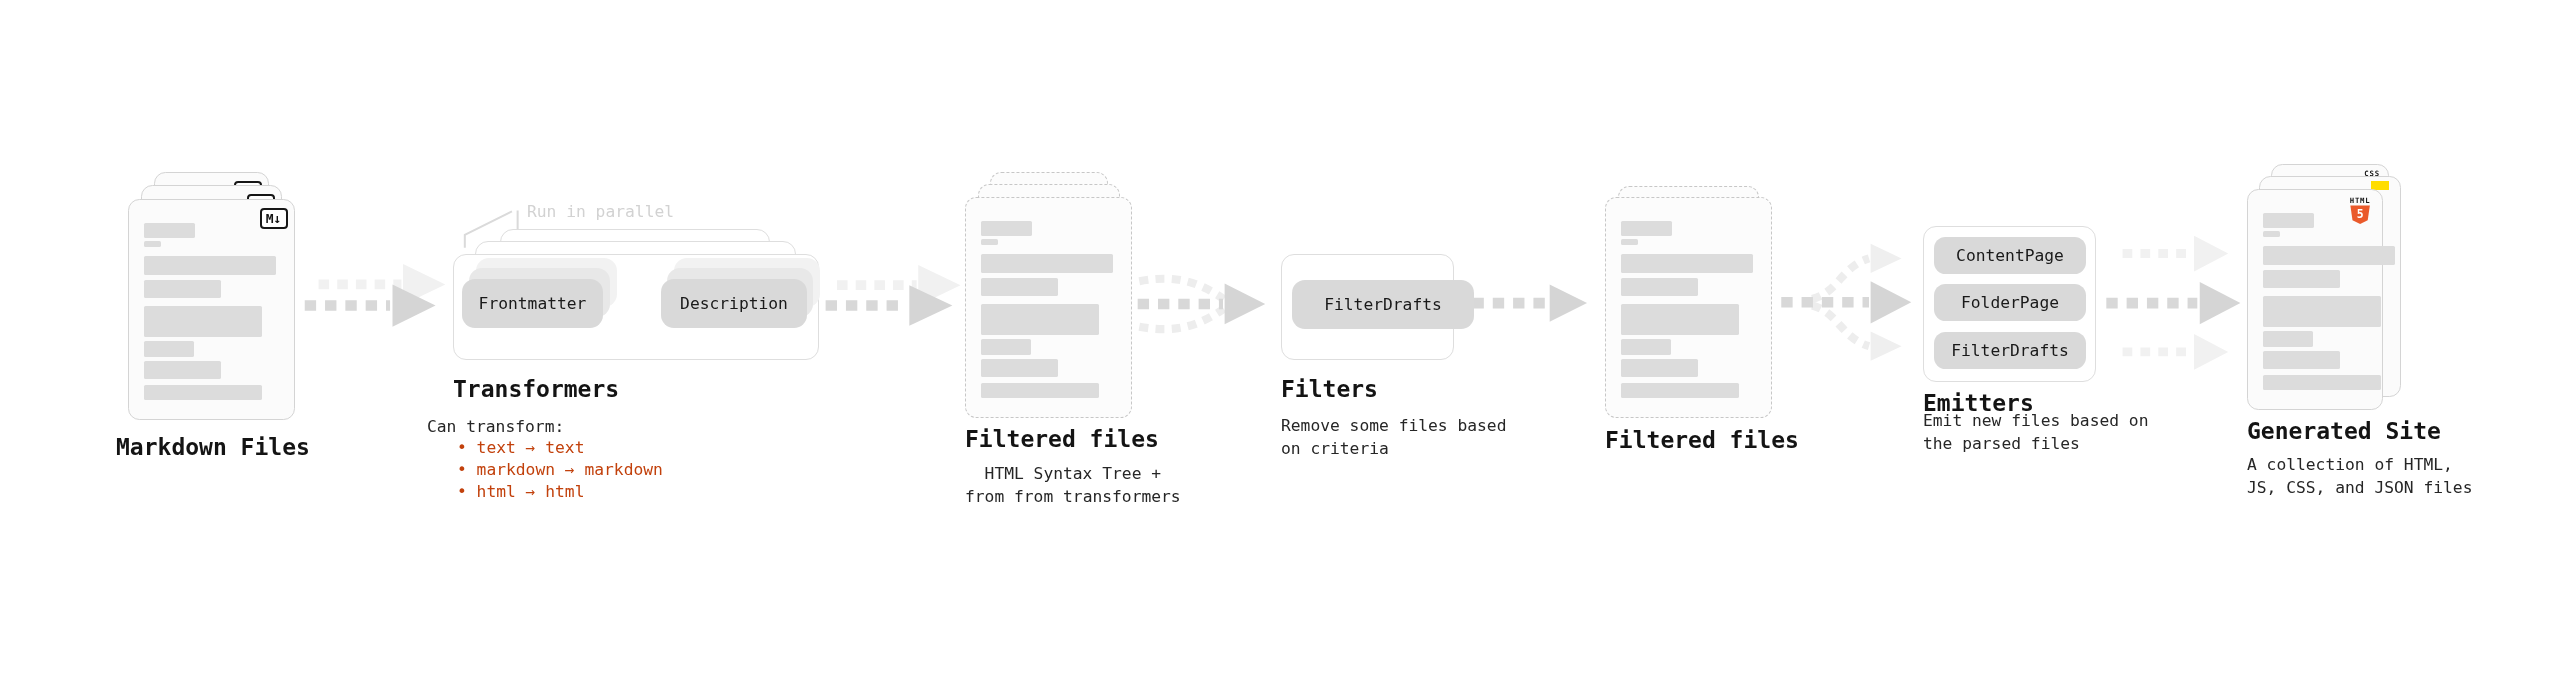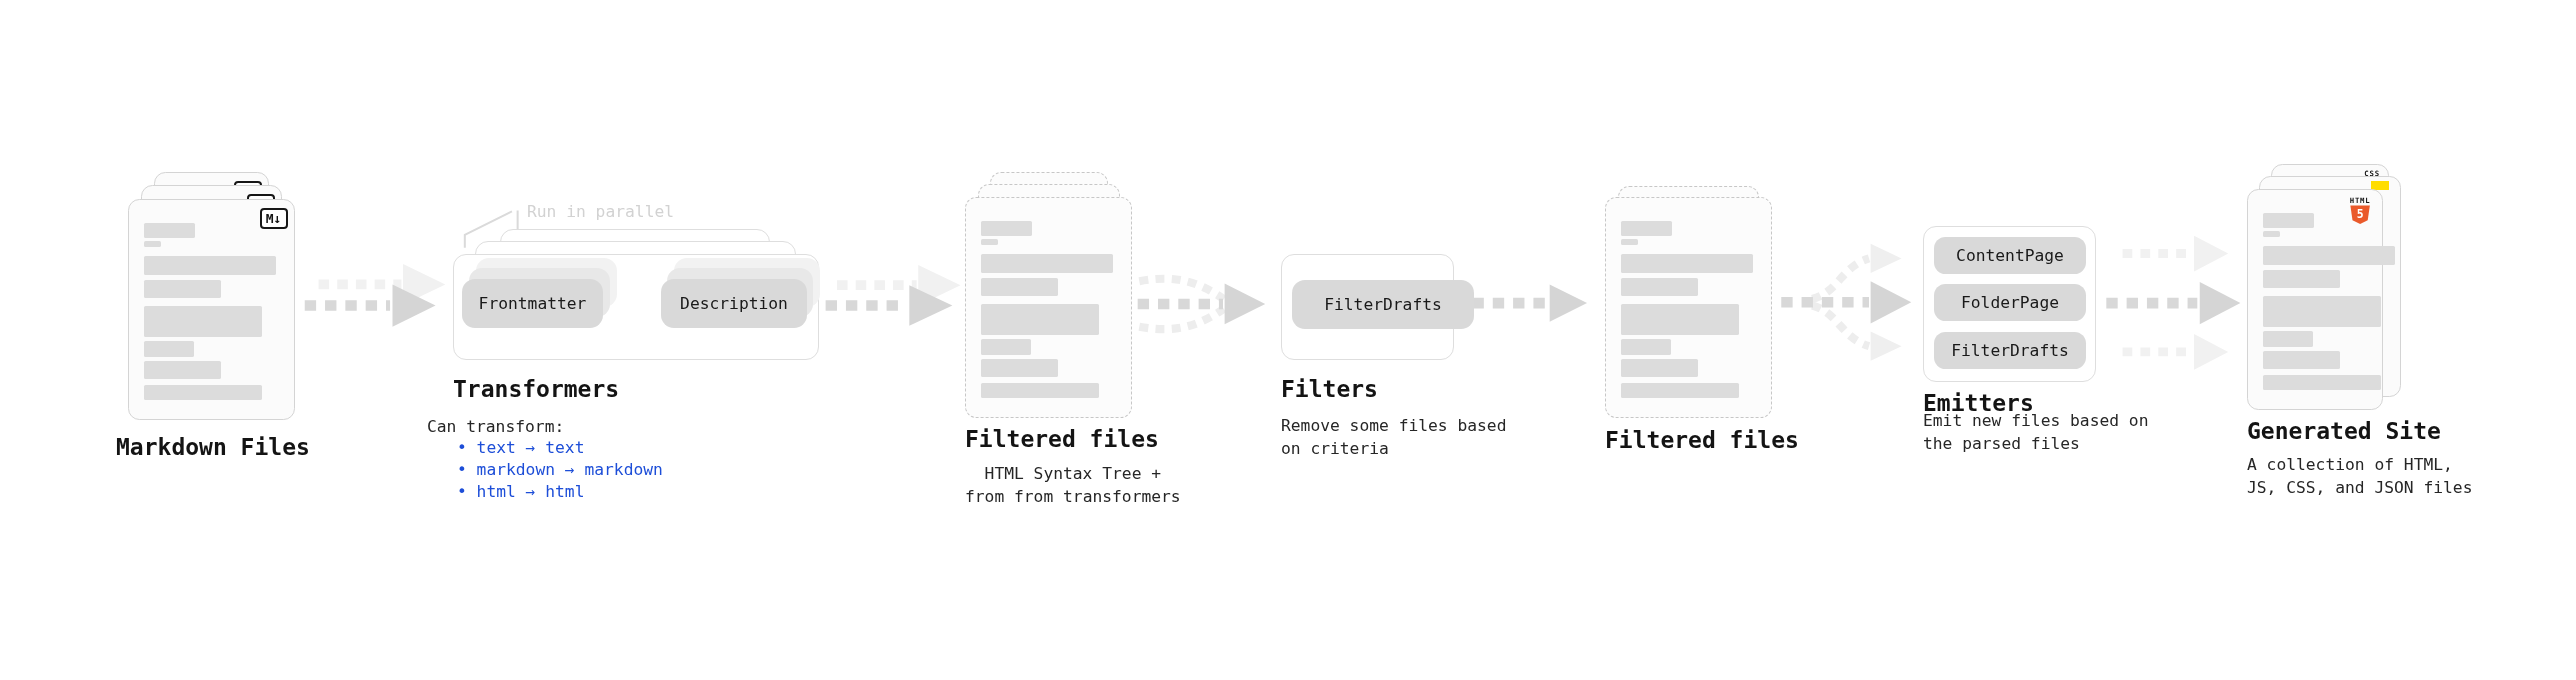--- a/index.html
+++ b/index.html
@@ -56,21 +56,21 @@
   .pill.ghost1 { background:#e8e8e8; }
   .pill.ghost2 { background:#f2f2f2; }
 
   
   .stage-title {
     position:absolute; font-size:23px; font-weight:bold; color:#141414; white-space:nowrap;
   }
   .stage-desc {
     position:absolute; font-size:16.3px; color:#262626; line-height:23px; white-space:nowrap;
   }
-  .bullets { position:absolute; font-size:16.3px; color:#1d4ed8; line-height:22px; white-space:nowrap; }
+  .bullets { position:absolute; font-size:16.3px; color:#c2410c; line-height:22px; white-space:nowrap; }
   .note-label { position:absolute; font-size:16.3px; color:#d2d2d2; white-space:nowrap; }
 </style>
 </head>
 <body>
 
 <div class="canvas">
 
   <svg class="arrows" width="2576" height="681" viewBox="0 0 3170 838">
     <g fill="none">
 

